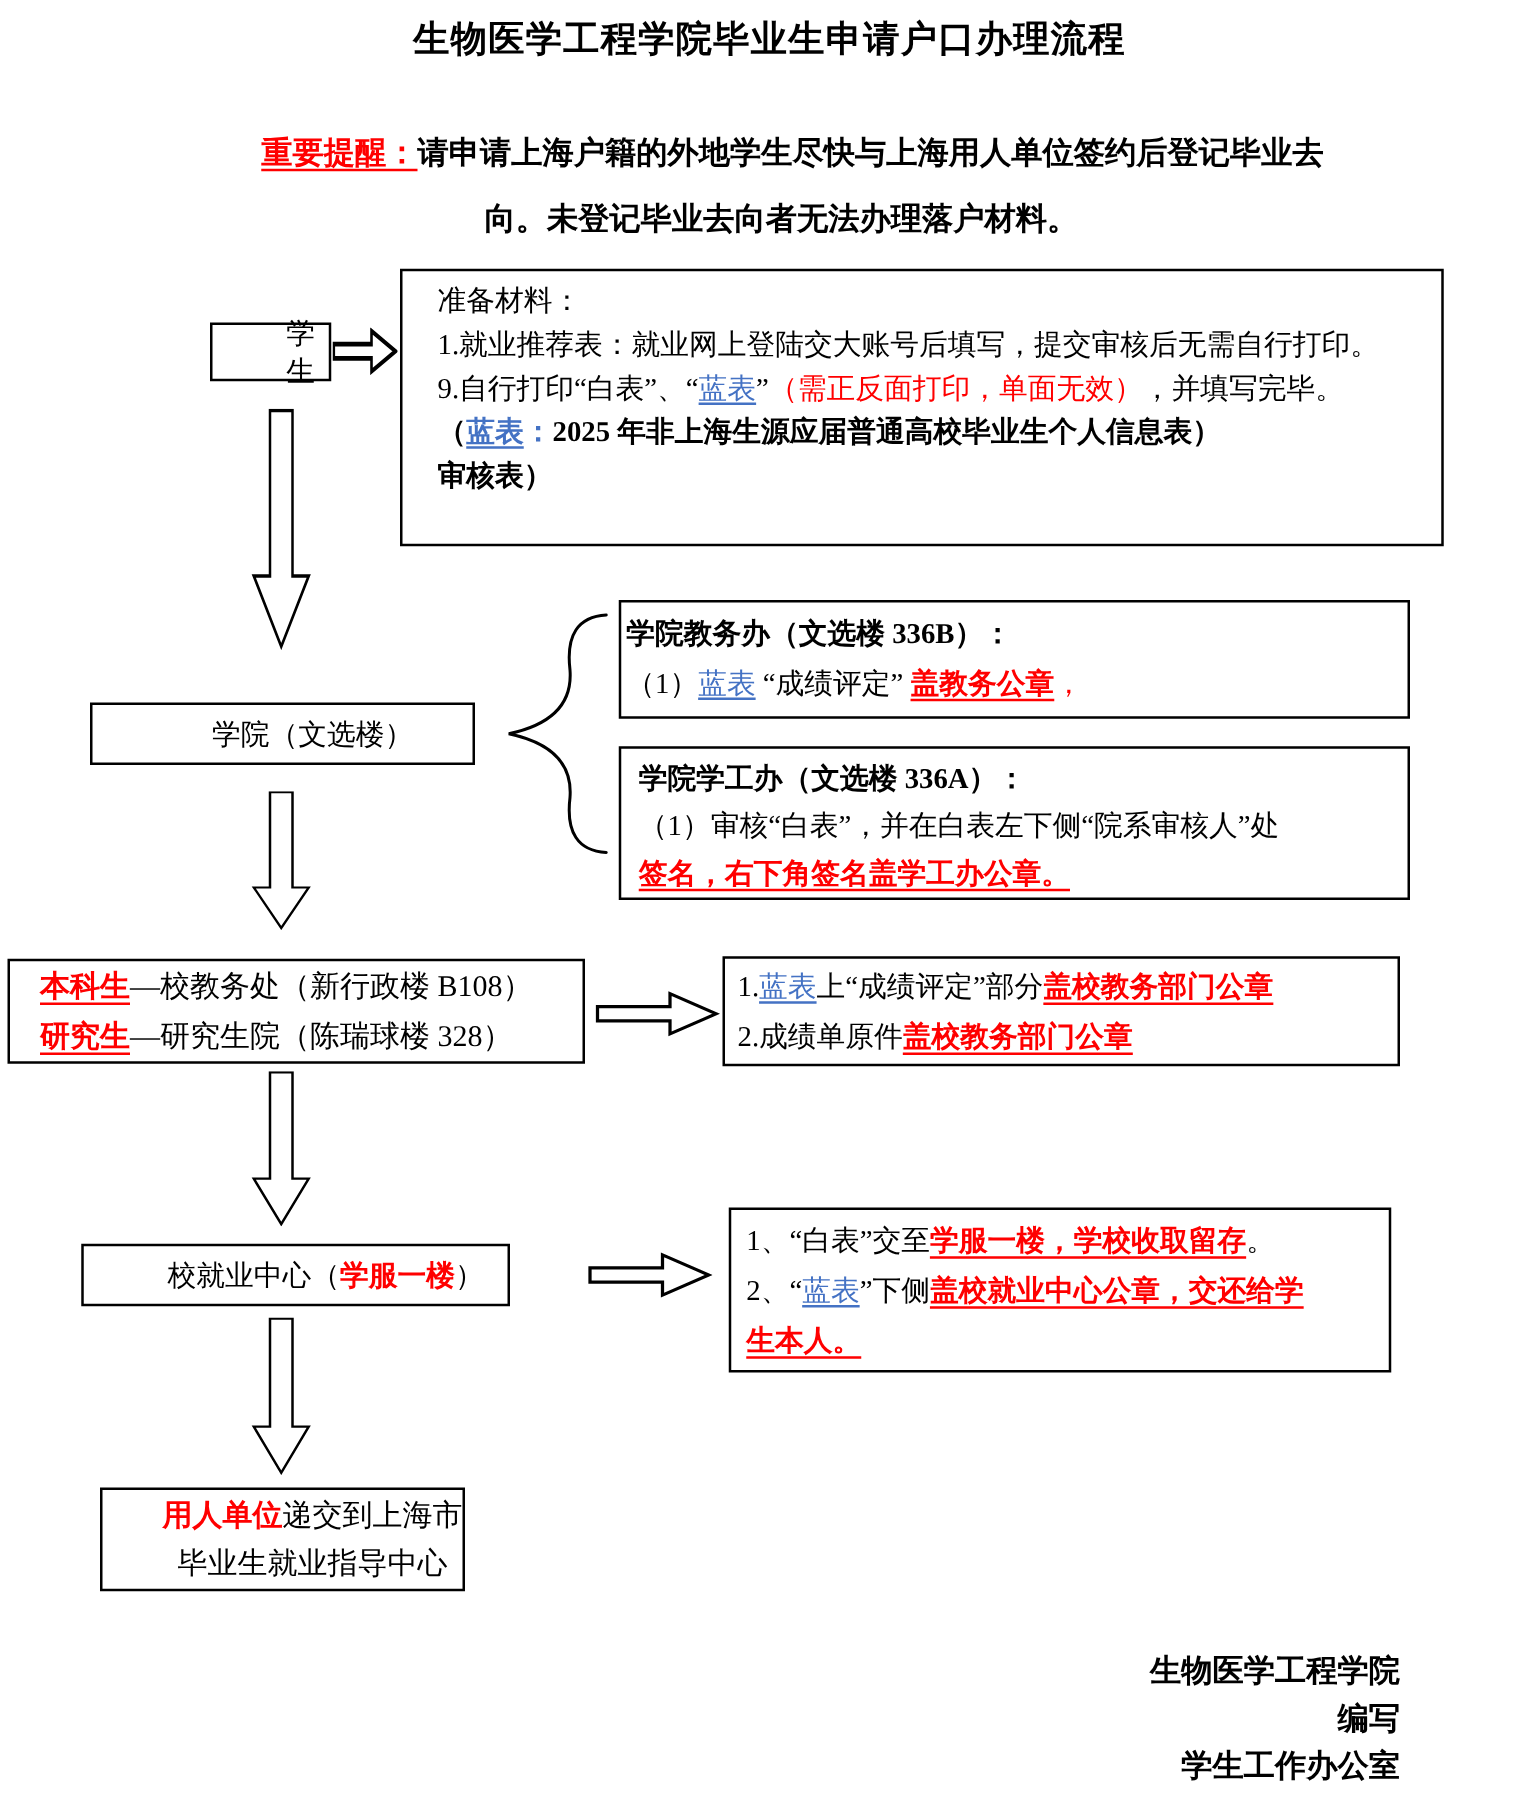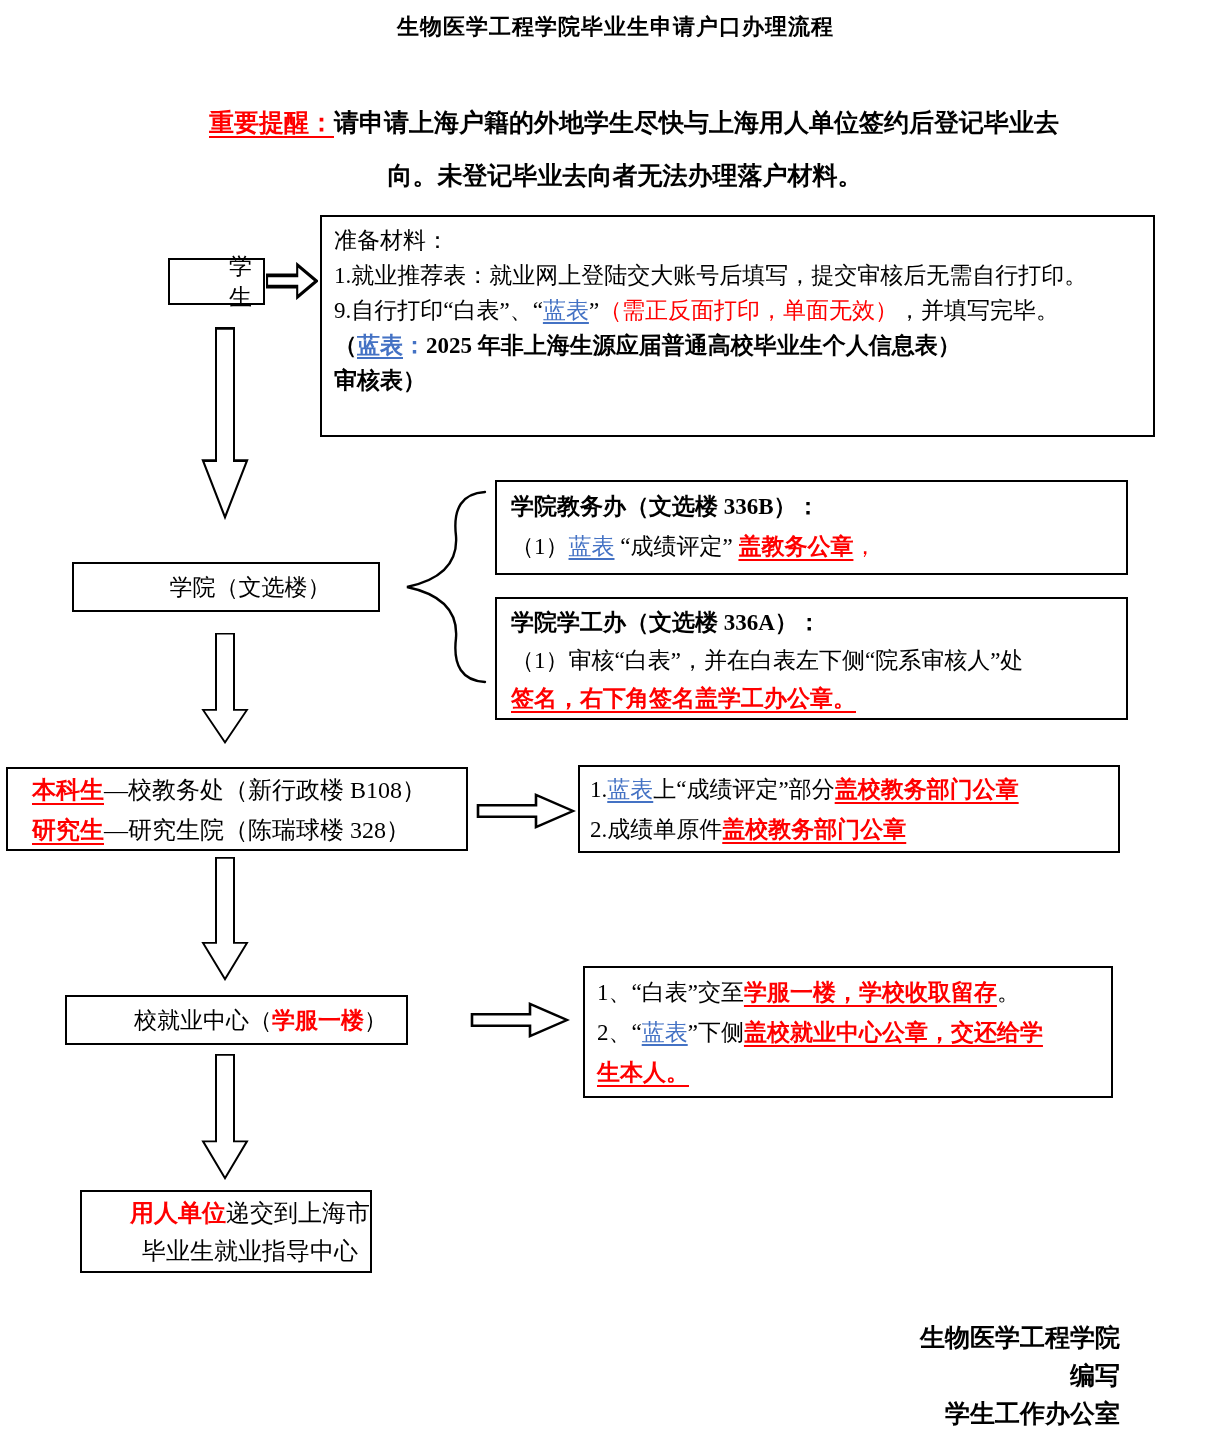--- a/index.html
+++ b/index.html
@@ -1,42 +1,42 @@
 <!DOCTYPE html>
 <html style="--red: #FF0000; --blue: #4472C4; --ink: #000000;"><head>
 <meta charset="utf-8">
 <style>
   :root{ --red:#FF0000; --blue:#4472C4; --ink:#000000; }
   html,body{margin:0;padding:0;background:#ffffff;}
   .page{position:relative;width:1231px;height:1441px;background:#fff;overflow:hidden;
         font-family:"Liberation Serif","DejaVu Serif",serif;color:var(--ink);}
   .title{position:absolute;left:0;right:0;top:12px;margin:0;text-align:center;
          font-family:"Liberation Sans","DejaVu Sans",sans-serif;
-         font-size:22px;font-weight:bold;letter-spacing:1px;}
+         font-size:29px;font-weight:bold;letter-spacing:1px;}
   .reminder{position:absolute;left:170px;top:96px;width:910px;margin:0;
             font-family:"Liberation Sans","DejaVu Sans",sans-serif;
             font-size:25px;font-weight:bold;line-height:53px;text-indent:18px;text-align:center;}
   .box{position:absolute;border:2px solid #000;background:#fff;box-sizing:border-box;padding-left:48px;}
   .center{display:flex;align-items:center;justify-content:center;text-align:center;}
   .tline{white-space:nowrap;}
   .wrap .tline{white-space:normal;}
   
   .run-bold{font-weight:bold;}
   .run-red{color:var(--red);}
   .run-red-b{color:var(--red);font-weight:bold;font-family:Liberation Mono, monospace;}
   .run-red-u{color:var(--red);font-weight:bold;text-decoration:underline;
              text-decoration-thickness:2px;text-underline-offset:5px;}
   .run-blue-b{color:var(--blue);font-weight:bold;}
   .run-blue-u{color:var(--blue);text-decoration:underline;text-underline-offset:4px;}
   .run-blue-u-b{color:var(--blue);font-weight:bold;text-decoration:underline;text-underline-offset:4px;}
   
   #b-student{left:168px;top:258px;width:97px;height:47px;font-size:23px;}
-  #b-materials{left:320px;top:215px;width:835px;height:222px;font-size:23px;line-height:35px;padding:6px 12px;}
+  #b-materials{left:320px;top:215px;width:835px;height:222px;font-size:23px;line-height:35px;padding:6px 28px;}
   #b-college{left:72px;top:562px;width:308px;height:50px;font-size:23px;}
-  #b-jiaowu{left:495px;top:480px;width:633px;height:95px;font-size:23px;line-height:40px;padding:5px 14px;}
+  #b-jiaowu{left:495px;top:480px;width:633px;height:95px;font-size:23px;line-height:40px;padding:5px 4px;}
   #b-xuegong{left:495px;top:597px;width:633px;height:123px;font-size:23px;line-height:38px;padding:5px 14px;}
   #b-undergrad{left:6px;top:767px;width:462px;height:84px;font-size:24px;line-height:40px;padding:1px 0 0 24px;}
   #b-grade{left:578px;top:765px;width:542px;height:88px;font-size:23px;line-height:40px;padding:3px 10px;}
   #b-career{left:65px;top:995px;width:343px;height:50px;font-size:23px;}
   #b-careerdetail{left:583px;top:966px;width:530px;height:132px;font-size:23px;line-height:40px;padding:5px 12px;}
   #b-employer{left:80px;top:1190px;width:292px;height:83px;font-size:24px;line-height:37px;padding-top:2px;
               display:flex;flex-direction:column;justify-content:center;text-align:center;}
   .arrow{position:absolute;}
   .signature{position:absolute;left:820px;top:1318px;width:300px;text-align:right;
              font-family:"Liberation Sans","DejaVu Sans",sans-serif;

